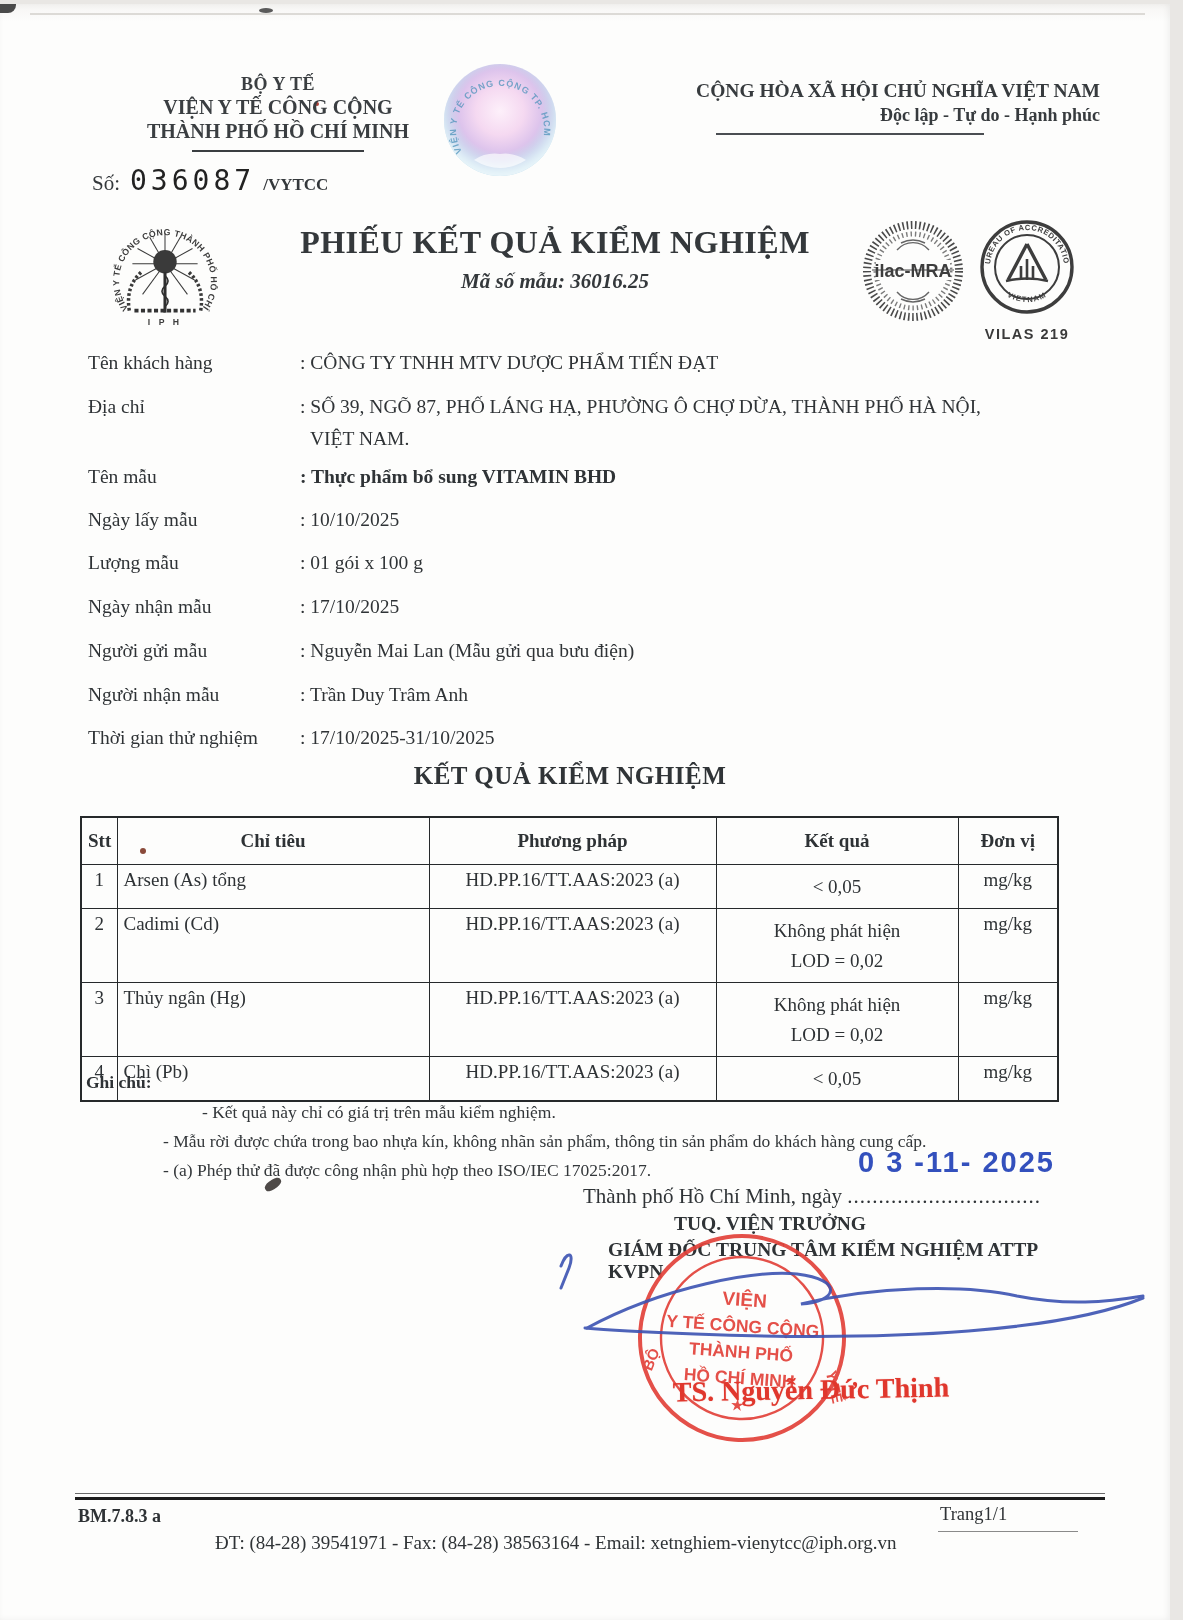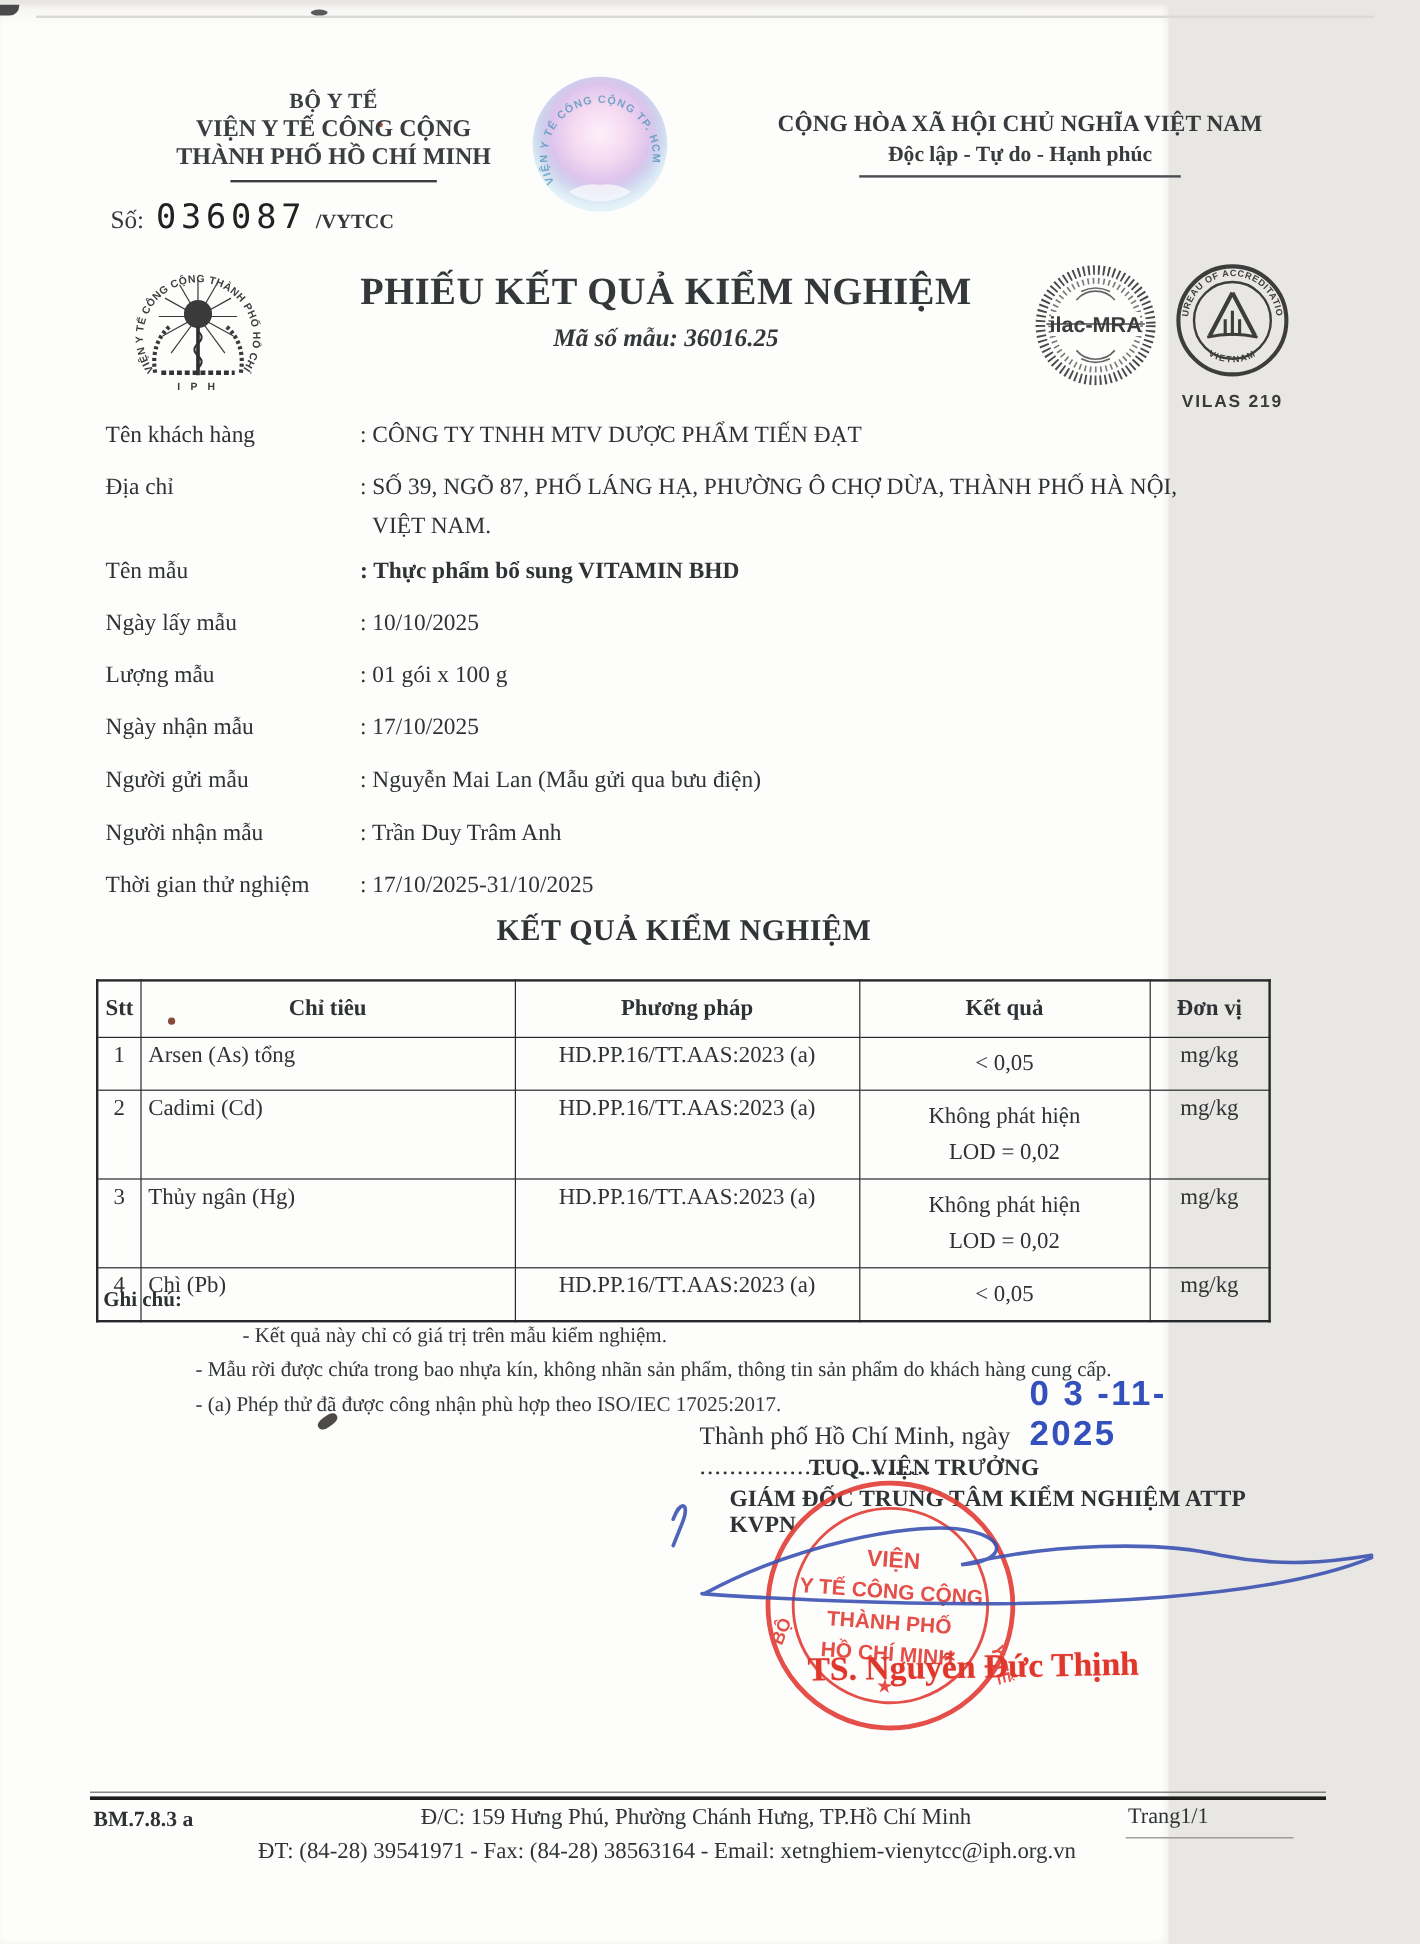--- a/index.html
+++ b/index.html
@@ -3,40 +3,39 @@
 <meta charset="utf-8">
 <style>
   html,body{margin:0;padding:0;}
   body{
     width:1183px;height:1620px;position:relative;overflow:hidden;
     background:#e9e7e4;
     font-family:"Liberation Serif", serif;
     color:#2e3133;
   }
   .page{
-    position:absolute;left:0;top:4px;width:952px;height:1616px;
+    position:absolute;left:0;top:4px;width:1170px;height:1616px;
     background:linear-gradient(180deg,#f6f5f3 0px,#fdfdfc 18px,#fdfdfc 100%);
     box-shadow:inset -2px 0 6px rgba(0,0,0,0.06);
-    padding-left:22px;
   }
   .scan-topline{position:absolute;left:30px;top:9px;width:1115px;height:2px;background:#dcdad6;}
   .corner-mark{position:absolute;left:0;top:0;width:16px;height:9px;background:#4a4a4a;border-bottom-right-radius:8px;}
   .speck{position:absolute;border-radius:50%;}
 
   
   .org-block{position:absolute;left:88px;top:70px;width:380px;text-align:center;font-weight:bold;color:#3a3e41;}
   .org-l1{font-size:18px;letter-spacing:.5px;}
   .org-l2{font-size:20px;margin-top:1px;}
   .org-l3{font-size:20px;margin-top:1px;}
   .org-rule{width:172px;height:2px;background:#3a3e41;margin:7px auto 0 auto;}
   .hologram{position:absolute;left:444px;top:60px;width:112px;height:112px;}
   .holo-disc{position:absolute;inset:0;border-radius:50%;
     background:radial-gradient(circle at 50% 42%, #fdf0fa 0%, #f5d9f1 28%, #ddc4ec 48%, #a9d5e9 72%, #8accdf 100%);
     box-shadow:inset 0 -10px 14px rgba(255,255,255,.8);}
-  .nat-block{position:absolute;left:600px;top:89px;width:500px;text-align:center;font-weight:bold;color:#373b3e;}
+  .nat-block{position:absolute;left:600px;top:76px;width:500px;text-align:right;font-weight:bold;color:#373b3e;}
   .nat-l1{font-size:19.5px;}
   .nat-l2{font-size:18px;margin-top:3px;}
   .nat-rule{width:268px;height:2px;background:#4a4e52;margin:7px auto 0 auto;}
   .serial{position:absolute;left:92px;top:160px;}
   .serial-label{font-size:21px;color:#34383b;}
   .serial-num{font-family:"DejaVu Sans Mono", monospace;font-size:28px;letter-spacing:4px;color:#222;margin-left:10px;}
   .serial-suffix{font-size:17px;font-weight:bold;margin-left:8px;color:#34383b;}
 
   
   .inst-seal{position:absolute;left:112px;top:216px;width:106px;height:114px;}
@@ -314,18 +313,17 @@
       <path d="M 42,84 C 120,42 212,26 252,30 C 300,36 292,58 256,60 C 330,42 420,40 472,52 C 522,62 562,58 598,52"></path>
       <path d="M 598,54 C 520,86 360,98 150,90 C 100,88 62,86 40,84"></path>
     </g>
   </svg>
 
   <div class="signer-name">TS. Nguyễn Đức Thịnh</div>
 
   <div class="foot-rule-a"></div>
   <div class="foot-rule-b"></div>
   <div class="foot-code">BM.7.8.3 a</div>
-  <div class="foot-addr">Đ/C: 159 Hưng Phú, Phường Chánh Hưng, TP.Hồ Chí Minh</div>
   <div class="foot-page">Trang1/1</div>
   <div class="foot-page-line"></div>
   <div class="foot-contact">ĐT: (84-28) 39541971 - Fax: (84-28) 38563164 - Email: xetnghiem-vienytcc@iph.org.vn</div>
 
 </div>
 
 </body></html>

